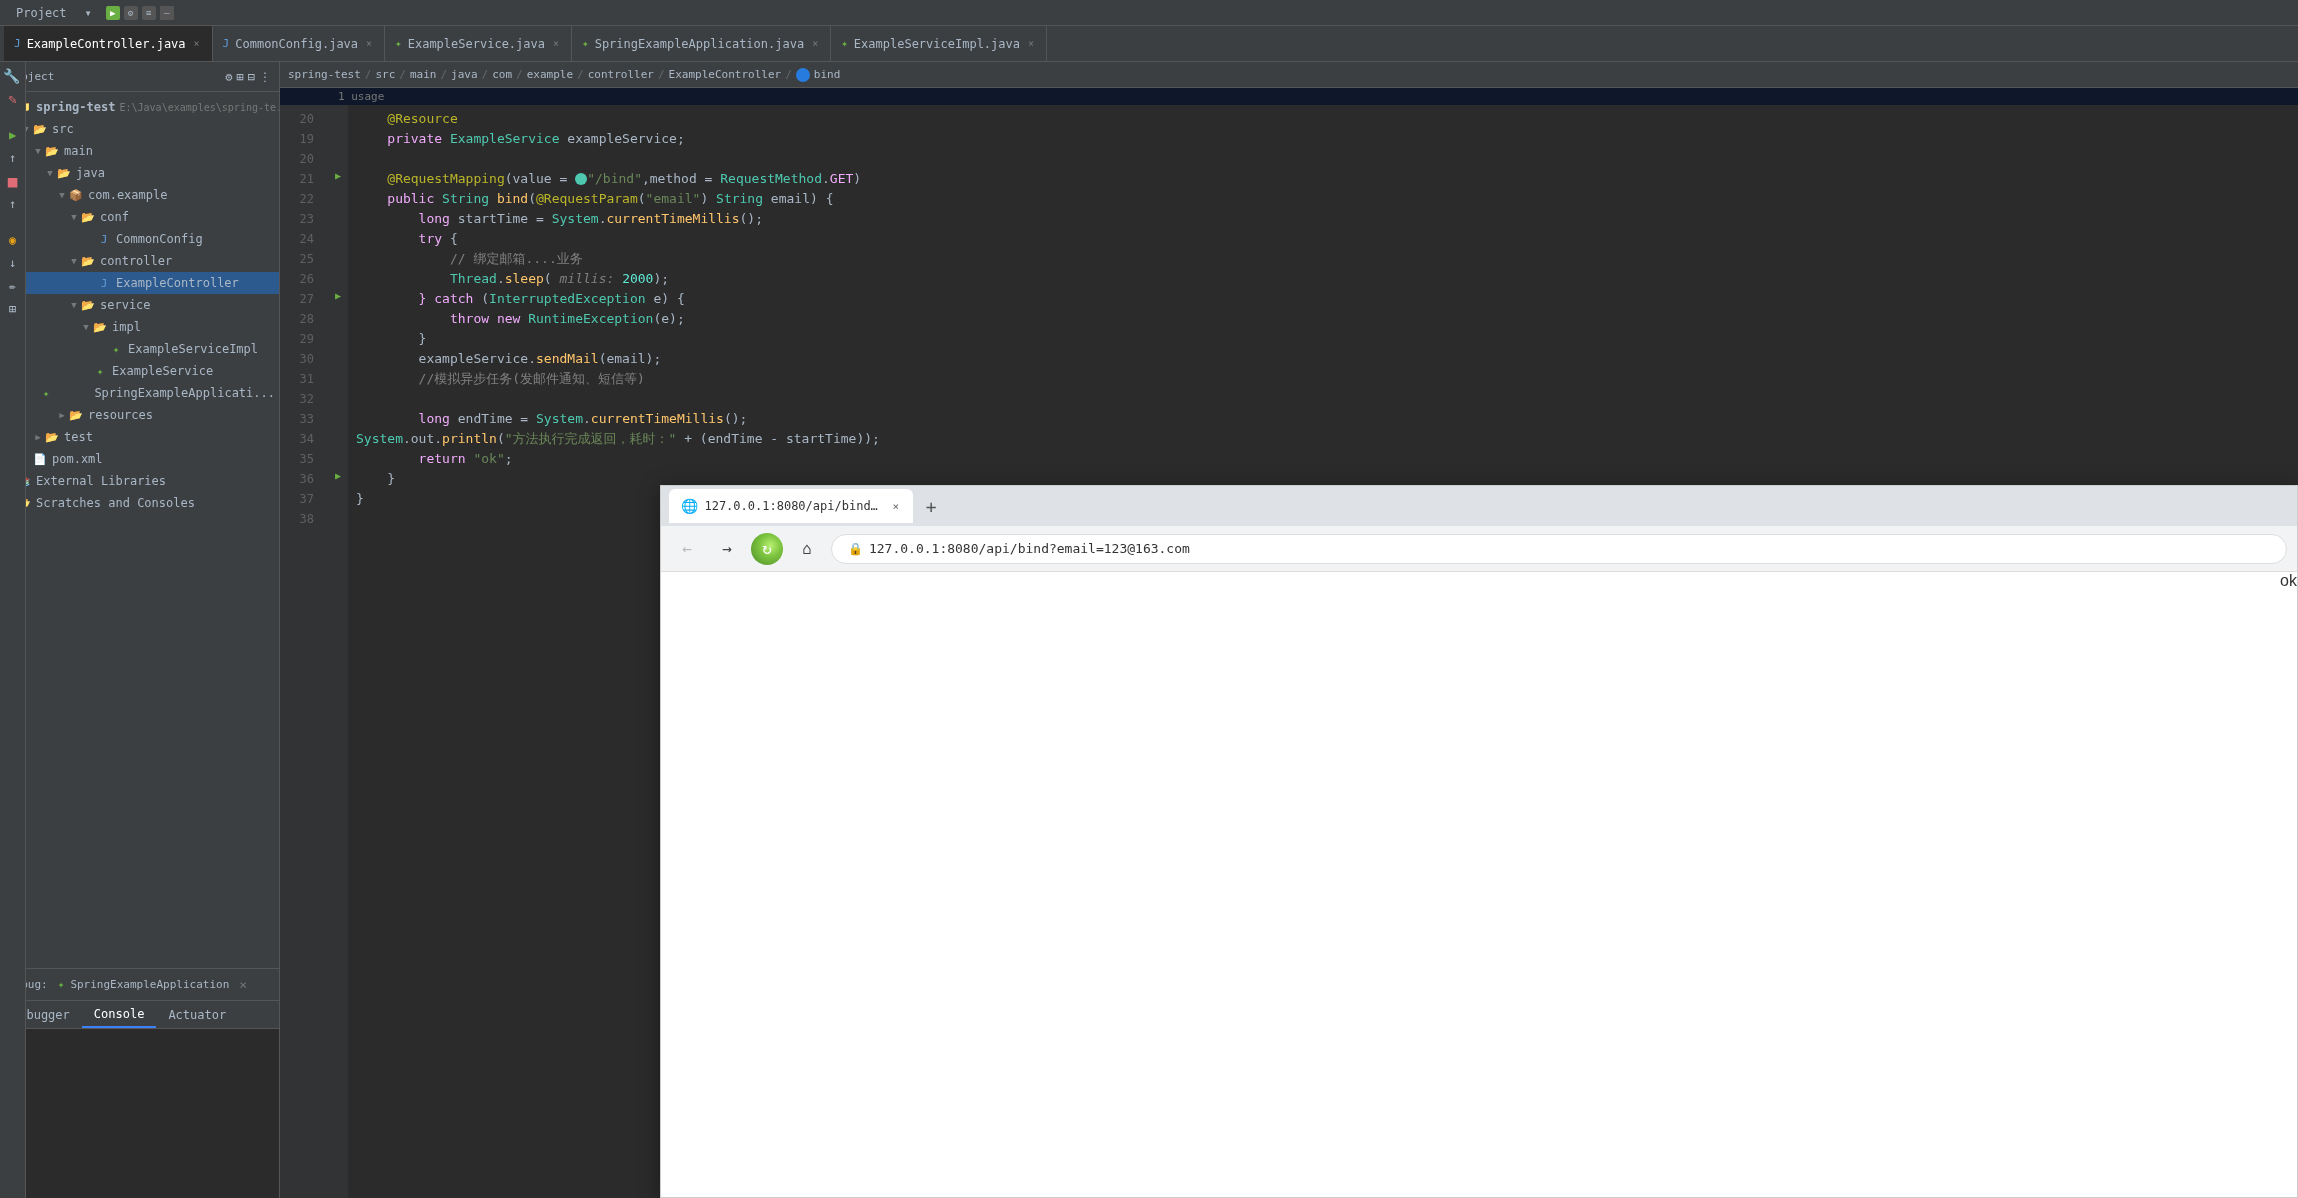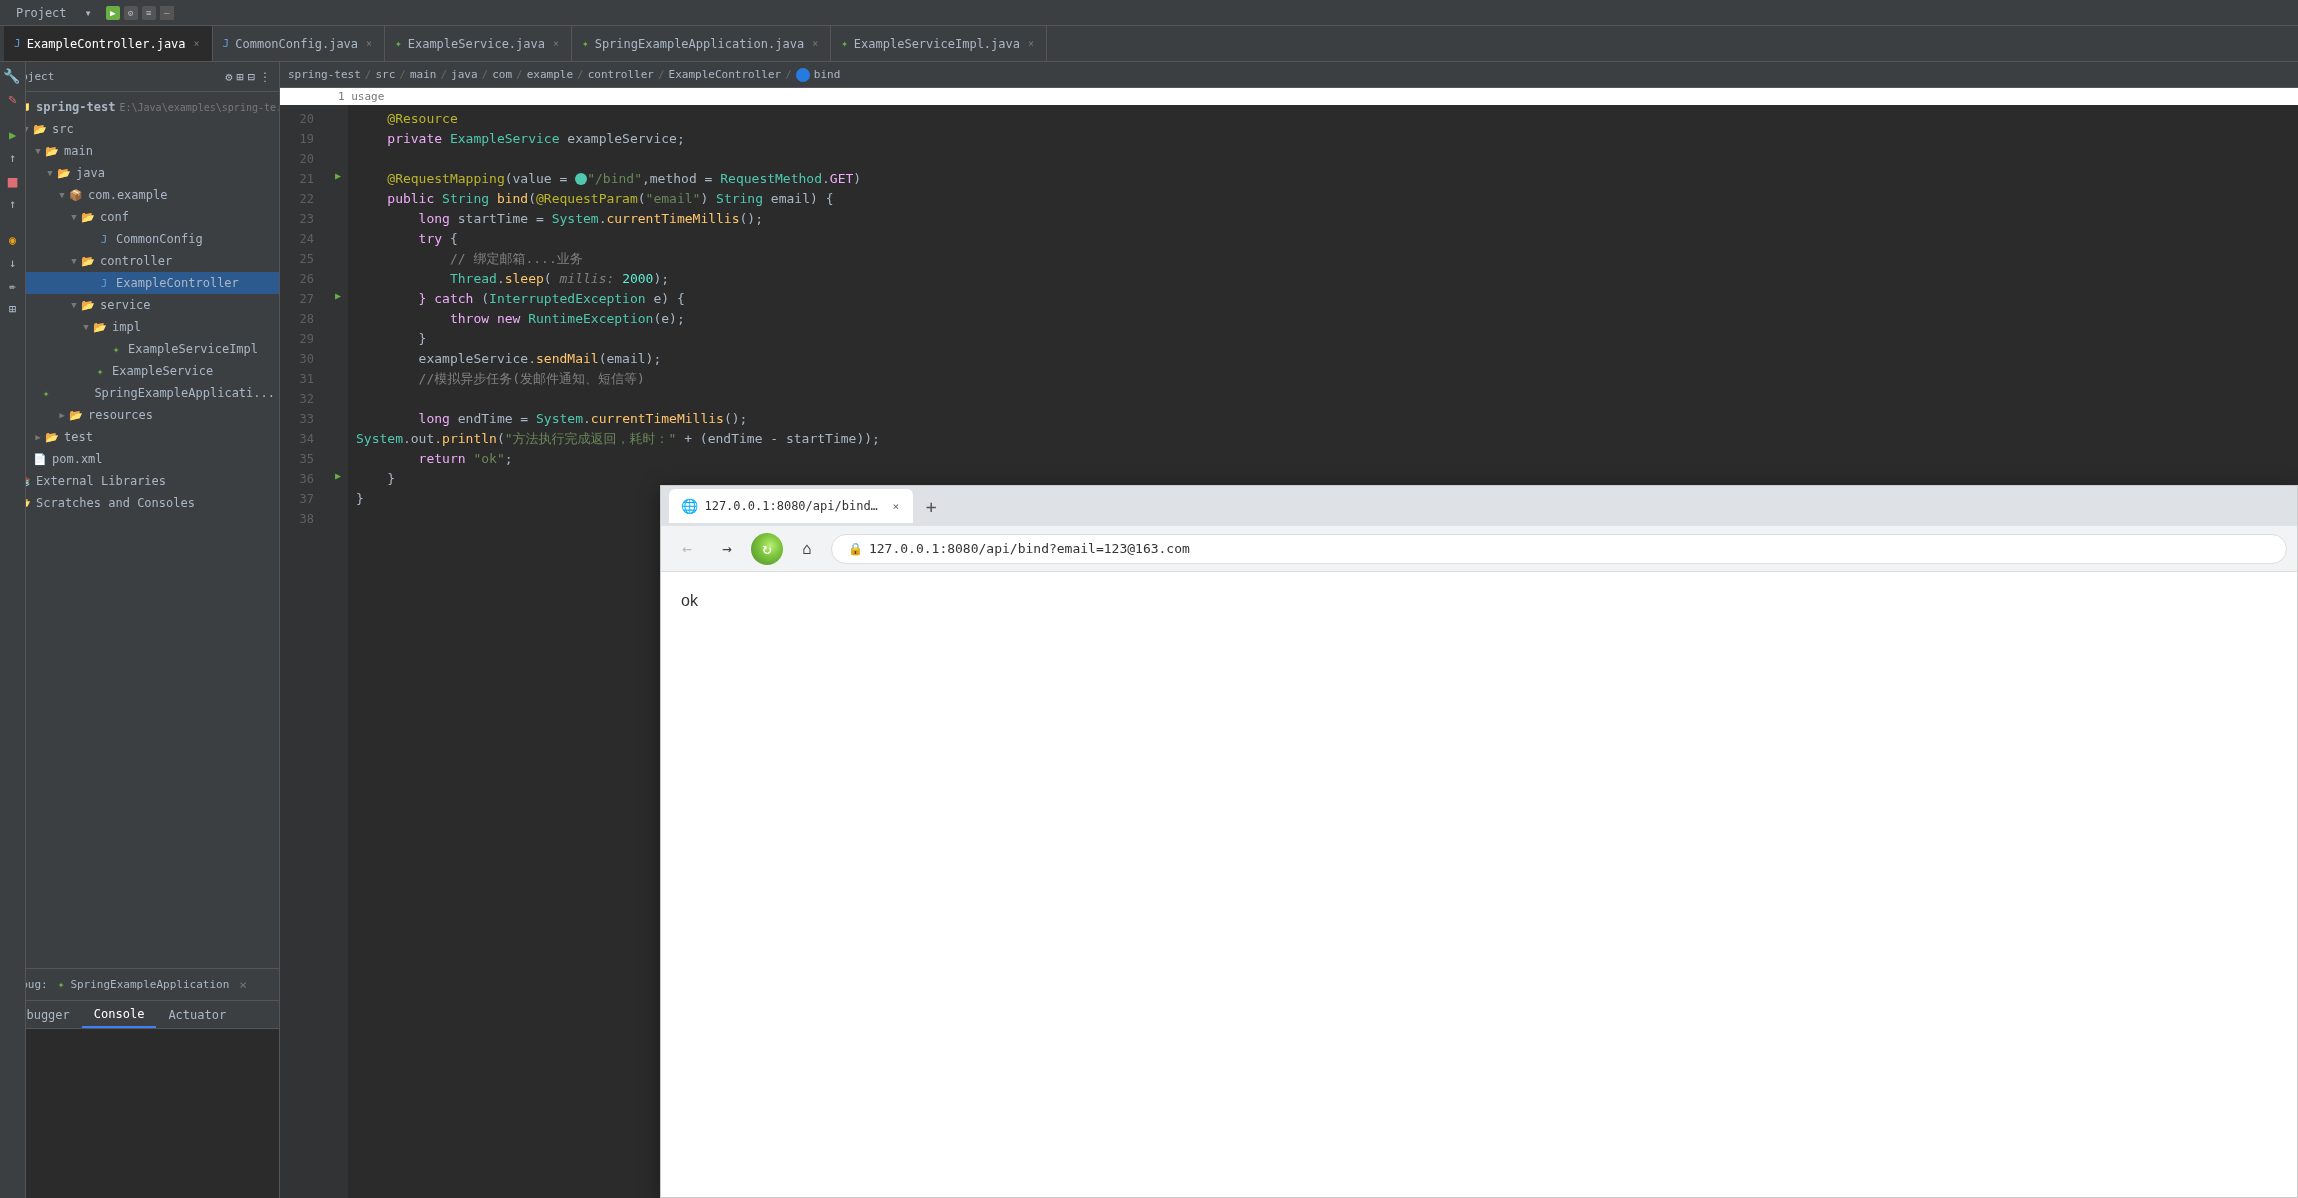--- a/index.html
+++ b/index.html
@@ -286,24 +286,24 @@
       outline: none;
       display: flex;
       align-items: center;
       gap: 6px;
     }
     .address-lock { color: #888; font-size: 12px; }
 
     .browser-content {
       flex: 1;
       background: #fff;
-      padding: 20px;
       font-family: Arial, sans-serif;
       font-size: 16px;
       color: #333;
+      text-align: right;
     }
 
     
     ::-webkit-scrollbar { width: 8px; height: 8px; }
     ::-webkit-scrollbar-track { background: #3c3f41; }
     ::-webkit-scrollbar-thumb { background: #555; border-radius: 4px; }
 
     .top-menu-bar {
       display: flex;
       align-items: center;
@@ -578,21 +578,21 @@
         <span>controller</span>
         <span class="sep">/</span>
         <span>ExampleController</span>
         <span class="sep">/</span>
         <span style="display:inline-flex;align-items:center;gap:4px;">
           <span style="width:14px;height:14px;background:#287bde;border-radius:50%;display:inline-block;"></span>
           <span>bind</span>
         </span>
       </div>
 
-      <div style="padding:2px 58px;font-size:11px;color:#777;background:#ffffff;">
+      <div style="padding:2px 58px;font-size:11px;color:#777;background:#0f172a;">
         <span>1 usage</span>
       </div>
 
       <div class="code-container">
 
         <div class="line-numbers">
           <div class="line-number">20</div>
           <div class="line-number">19</div>
           <div class="line-number">20</div>
           <div class="line-number">21</div>

